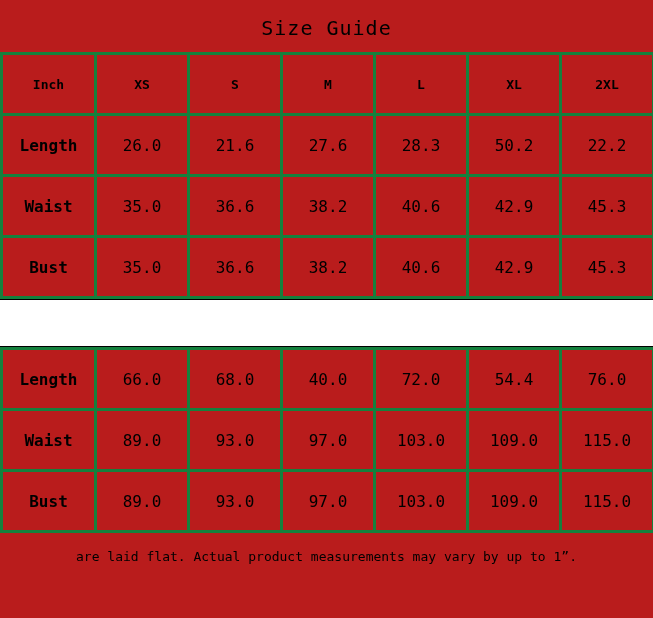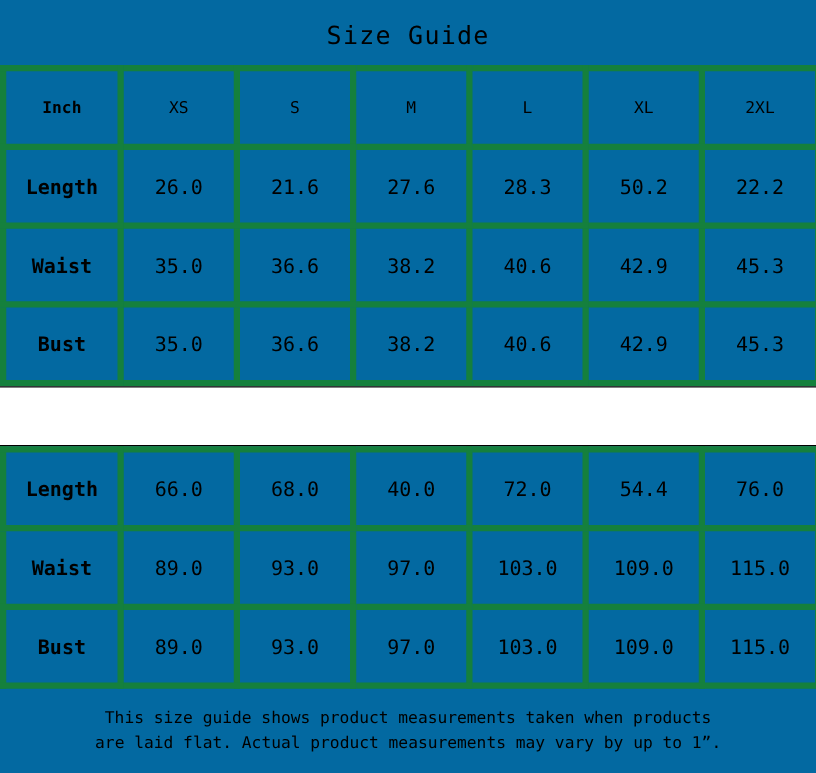--- a/index.html
+++ b/index.html
@@ -12,52 +12,52 @@
     height: 618px;
     font-family: "DejaVu Sans Mono", monospace;
     color: #000000;
     overflow: hidden;
   }
   .page {
     position: relative;
     width: 653px;
     height: 618px;
     box-sizing: border-box;
-    background: #0369a1;
+    background: #b91c1c;
   }
   .title {
     text-align: center;
     font-family: "DejaVu Sans Mono", monospace;
     font-size: 20px;
     letter-spacing: 1px;
     color: #000000;
     padding-top: 18px;
     padding-bottom: 14px;
     line-height: 1;
   }
   table.sizes {
     width: 653px;
     border-collapse: collapse;
     table-layout: fixed;
   }
   table.sizes td {
-    border: 5px solid #15803d;
+    border: 3px solid #15803d;
     text-align: center;
     vertical-align: middle;
     height: 56px;
     font-size: 13px;
     font-family: "DejaVu Sans Mono", monospace;
     color: #000000;
   }
   table.sizes td.head-unit {
     font-weight: bold;
     font-size: 13px;
   }
   table.sizes td.head-size {
-    font-weight: normal;
+    font-weight: bold;
     font-size: 13px;
     margin-left: 46px;
   }
   table.sizes td.row-label {
     font-weight: bold;
     font-size: 16px;
   }
   table.sizes td.value {
     font-weight: normal;
     font-size: 16px;
@@ -178,17 +178,16 @@
         <td class="value">93.0</td>
         <td class="value">97.0</td>
         <td class="value">103.0</td>
         <td class="value">109.0</td>
         <td class="value">115.0</td>
       </tr>
     </tbody>
   </table>
 
   <div class="note">
-    <span class="note-line">This size guide shows product measurements taken when products</span>
     <span class="note-line">are laid flat. Actual product measurements may vary by up to 1”.</span>
   </div>
 
 </div>
 
 </body></html>

